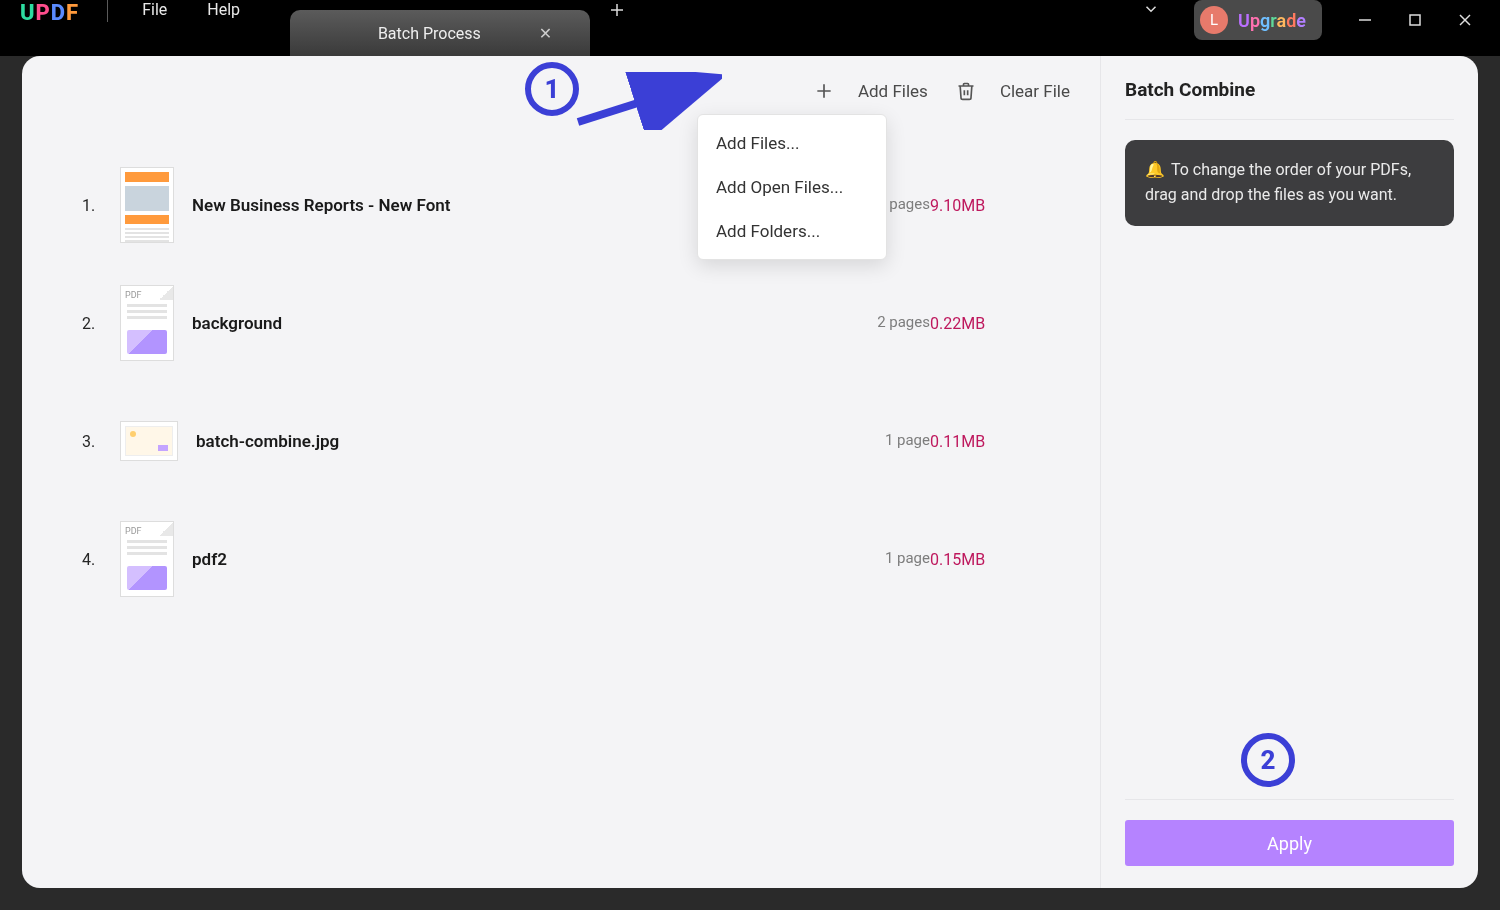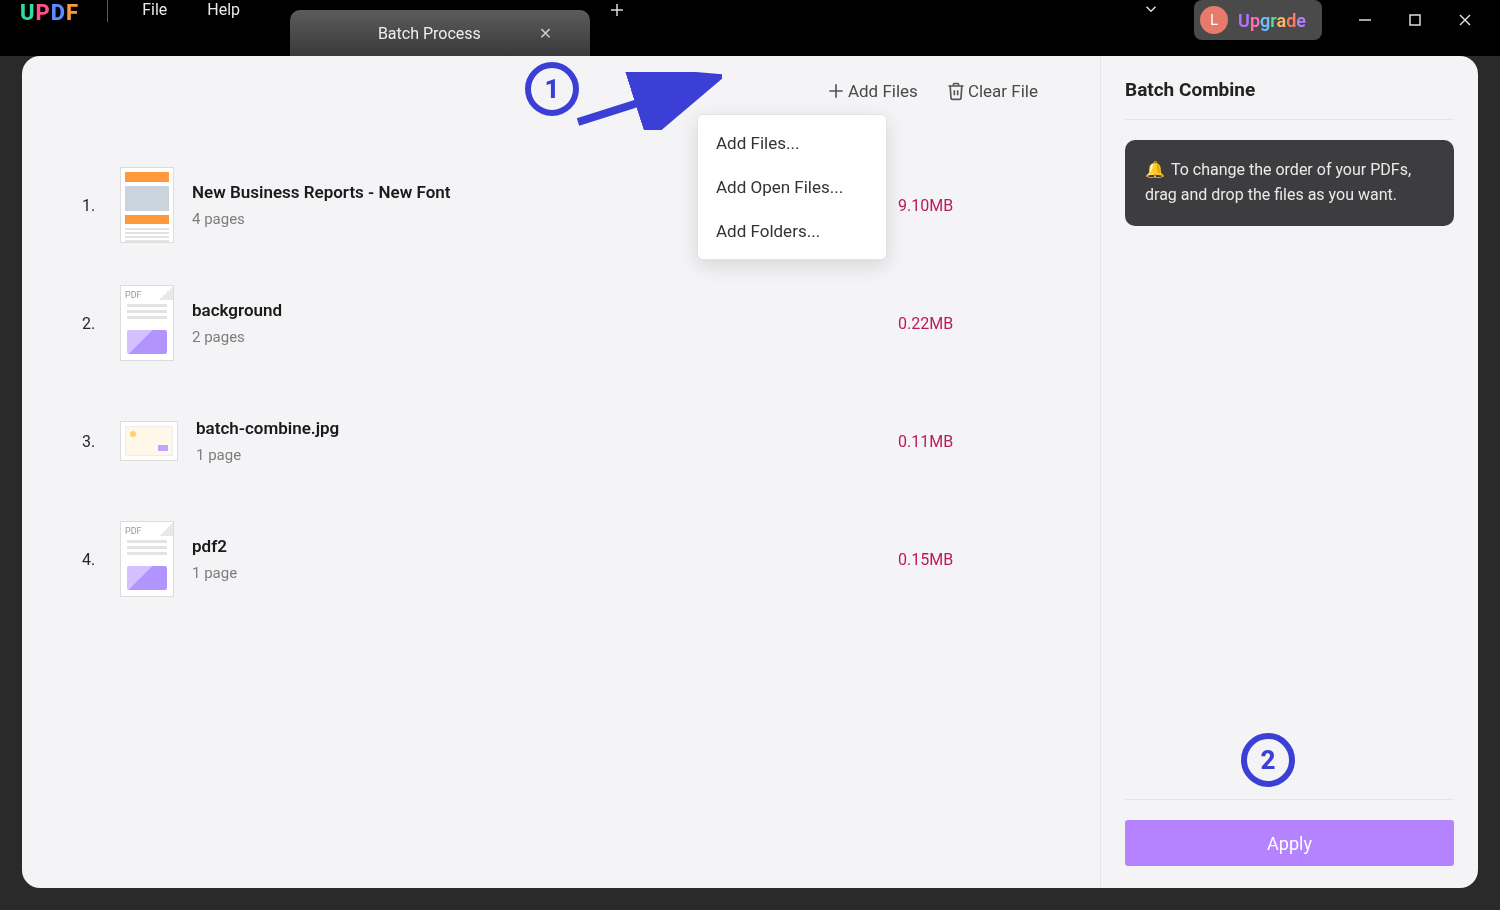--- a/index.html
+++ b/index.html
@@ -92,21 +92,21 @@
   }
   .toolbar {
     height: 60px;
     display: flex;
     align-items: center;
     justify-content: flex-end;
     padding: 10px 30px 0 0;
     gap: 28px;
   }
   .tool-btn {
-    display: flex; align-items: flex-end; gap: 2px;
+    display: flex; align-items: flex-end; gap: 24px;
     color: #4a4a4a; font-size: 17px; cursor: pointer;
   }
   .tool-btn svg { width: 20px; height: 20px; }
 
   .file-list {
     padding: 30px 30px 0 60px;
   }
   .file-row {
     display: flex;
     align-items: center;
@@ -134,21 +134,21 @@
   .thumb.pdf .lines { margin: 4px 6px; height: 18px; background: repeating-linear-gradient(#e3e3e3, #e3e3e3 3px, transparent 3px, transparent 6px); }
   .thumb.pdf .shape { margin: 4px 6px 6px; height: 24px; background: linear-gradient(135deg, #d4bfff 40%, #b294ff 40%); border-radius: 2px; }
   .thumb.pdf { position: relative; }
   .thumb.pdf::after { content:''; position:absolute; top:0; right:0; width:14px; height:14px; background: linear-gradient(135deg, transparent 50%, #e8e8e8 50%); }
 
   .thumb.wide { width: 58px; height: 40px; }
   .thumb.wide .inner { margin: 4px; height: 30px; background: #fff7e8; border: 1px solid #eee; position: relative; }
   .thumb.wide .inner::before { content:''; position:absolute; left:4px; top:4px; width:6px; height:6px; background:#ffcf6e; border-radius:50%; }
   .thumb.wide .inner::after { content:''; position:absolute; right:4px; bottom:4px; width:10px; height:6px; background:#c4a4ff; }
 
-  .file-info { flex: 1; display: flex; flex-direction: column; justify-content: center; gap: 8px; }
+  .file-info { flex: 1; display: flex; flex-direction: row; justify-content: space-between; gap: 8px; }
   .file-name { font-size: 17px; font-weight: 600; color: #1a1a1a; }
   .file-pages { font-size: 15px; color: #7d7d7d; }
   .file-size { width: 140px; text-align: left; font-size: 16px; color: #be185d; }
 
   
   .dropdown {
     position: absolute;
     top: 58px; left: 675px;
     width: 190px;
     background: #fff;
@@ -165,21 +165,20 @@
     cursor: pointer;
   }
 
   
   .side {
     width: 378px;
     border-left: 1px solid #e6e6e9;
     display: flex;
     flex-direction: column;
     padding: 22px 24px;
-    margin-left: 32px;
   }
   .side-title { font-size: 19px; font-weight: 700; color: #222; padding-bottom: 18px; border-bottom: 1px solid #e6e6e9; }
   .tip {
     margin-top: 20px;
     background: #3d3d3f;
     color: #eaeaea;
     border-radius: 10px;
     padding: 18px 20px;
     font-size: 16px;
     line-height: 1.55;

